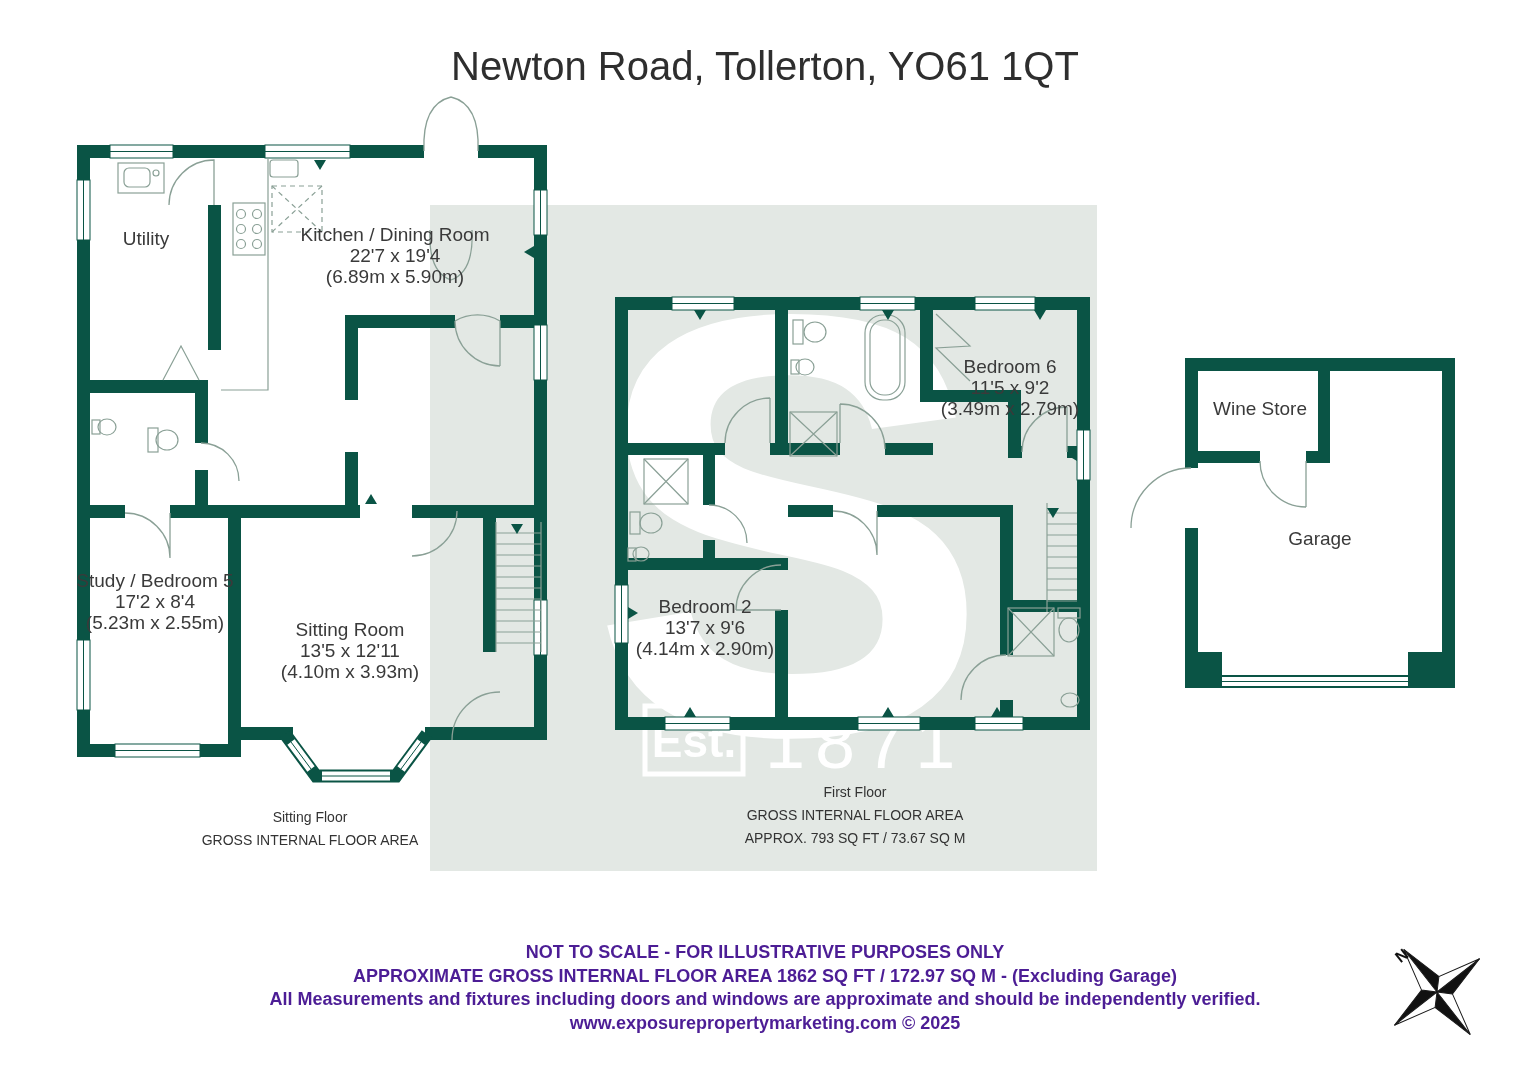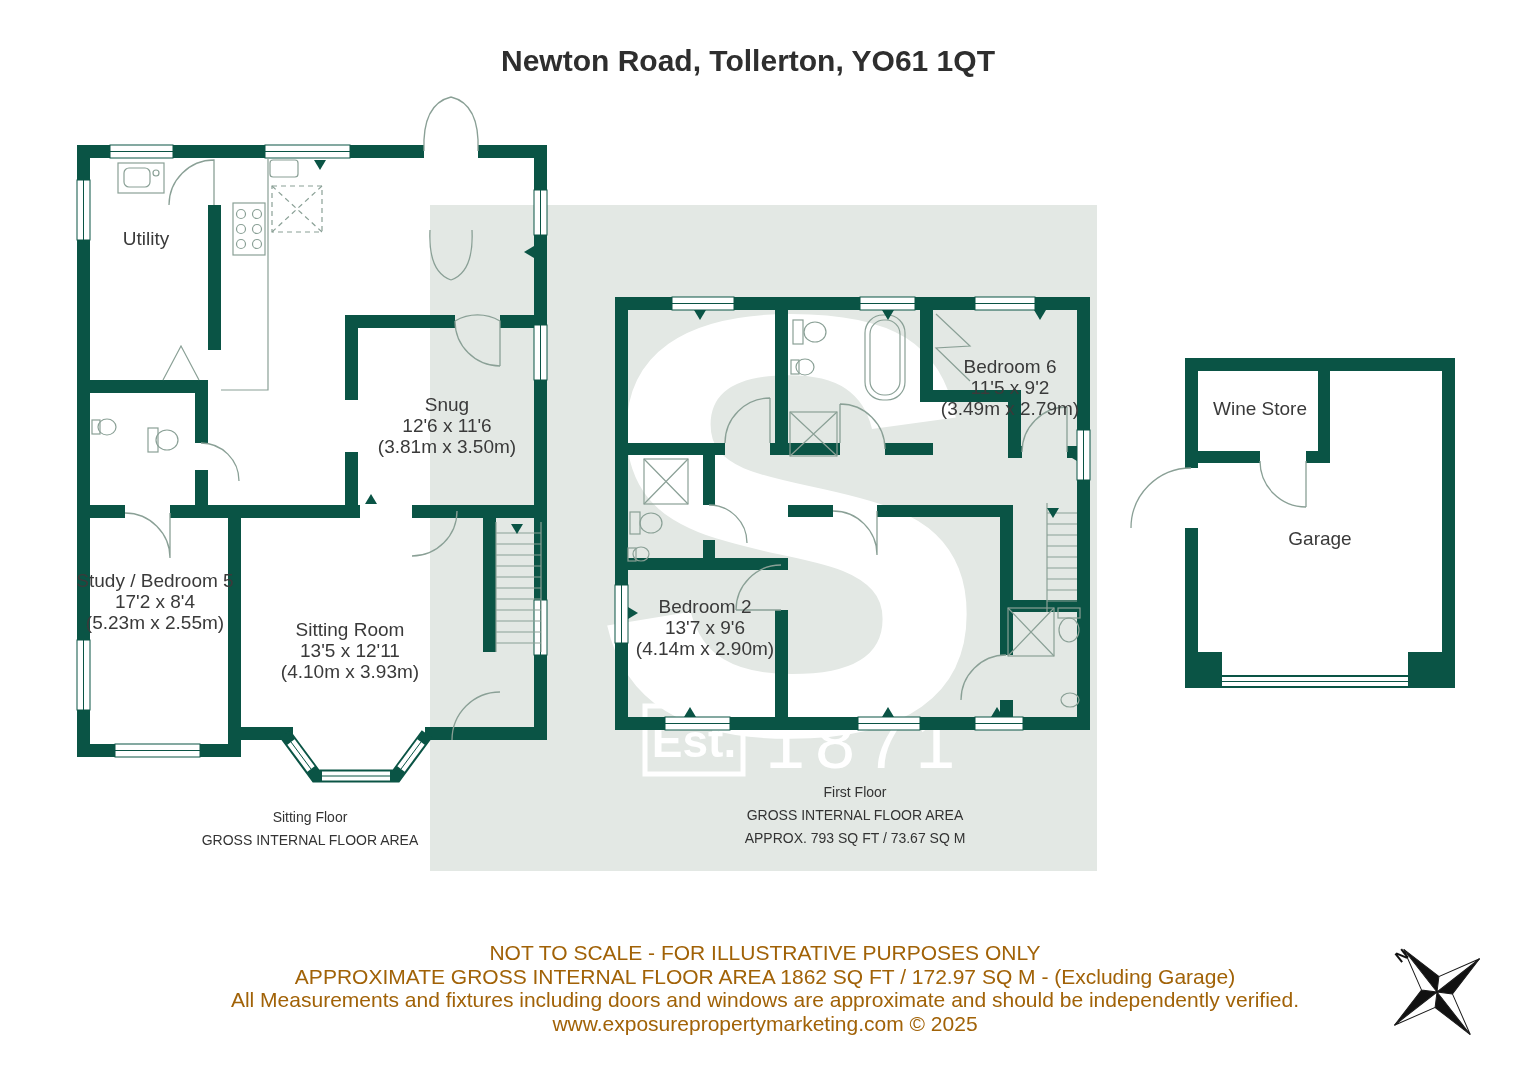--- a/index.html
+++ b/index.html
@@ -1,26 +1,26 @@
 <!DOCTYPE html>
 <html><head>
 <meta charset="utf-8">
 <style>
   html,body{margin:0;padding:0;background:#fff;}
   #stage{position:relative;width:1527px;height:1080px;background:#fff;overflow:hidden;
          font-family:"Liberation Sans","DejaVu Sans",sans-serif;color:#3a3a3a;}
   #plan-svg{position:absolute;left:0;top:0;}
-  .page-title{position:absolute;left:748px;top:44px;transform:translateX(-50%);
-      font-size:30px;color:#2e2e2e;white-space:nowrap;font-weight:bold;}
+  .page-title{position:absolute;left:765px;top:44px;transform:translateX(-50%);
+      font-size:40px;color:#2e2e2e;white-space:nowrap;}
   .room-label{position:absolute;transform:translate(-50%,-50%);text-align:center;
       font-size:19px;line-height:21px;color:#3a3a3a;white-space:nowrap;}
   .floor-label{position:absolute;transform:translateX(-50%);text-align:center;
       font-size:14px;line-height:23px;color:#333;white-space:nowrap;}
   .footer{position:absolute;left:765px;top:941px;transform:translateX(-50%);
-      text-align:center;font-size:21px;line-height:23.5px;color:#a16207;white-space:nowrap;}
+      text-align:center;font-size:18px;line-height:23.5px;color:#4c1d95;white-space:nowrap;font-weight:bold;}
 </style>
 </head>
 <body>
 
 <div id="stage">
 
 <svg id="plan-svg" width="1527" height="1080" viewBox="0 0 1527 1080">
   <defs></defs>
 
   <rect x="430" y="205" width="667" height="666" fill="#e3e8e4"></rect>
@@ -249,24 +249,24 @@
     </g>
     <text x="1405" y="960" transform="rotate(-38 1405 960)" font-size="16" font-weight="bold" fill="#111111" text-anchor="middle">N</text>
   </g>
 </svg>
 
 <div class="page-title">Newton Road, Tollerton, YO61 1QT</div>
 
 <div class="room-label" style="left:146px;top:238px">
   <div>Utility</div>
 </div>
-<div class="room-label" style="left:447px;top:425px">
-  <div>Snug</div>
-  <div>12'6 x 11'6</div>
-  <div>(3.81m x 3.50m)</div>
+<div class="room-label" style="left:395px;top:255px">
+  <div>Kitchen / Dining Room</div>
+  <div>22'7 x 19'4</div>
+  <div>(6.89m x 5.90m)</div>
 </div>
 <div class="room-label" style="left:155px;top:601px">
   <div>Study / Bedroom 5</div>
   <div>17'2 x 8'4</div>
   <div>(5.23m x 2.55m)</div>
 </div>
 <div class="room-label" style="left:350px;top:650px">
   <div>Sitting Room</div>
   <div>13'5 x 12'11</div>
   <div>(4.10m x 3.93m)</div>

